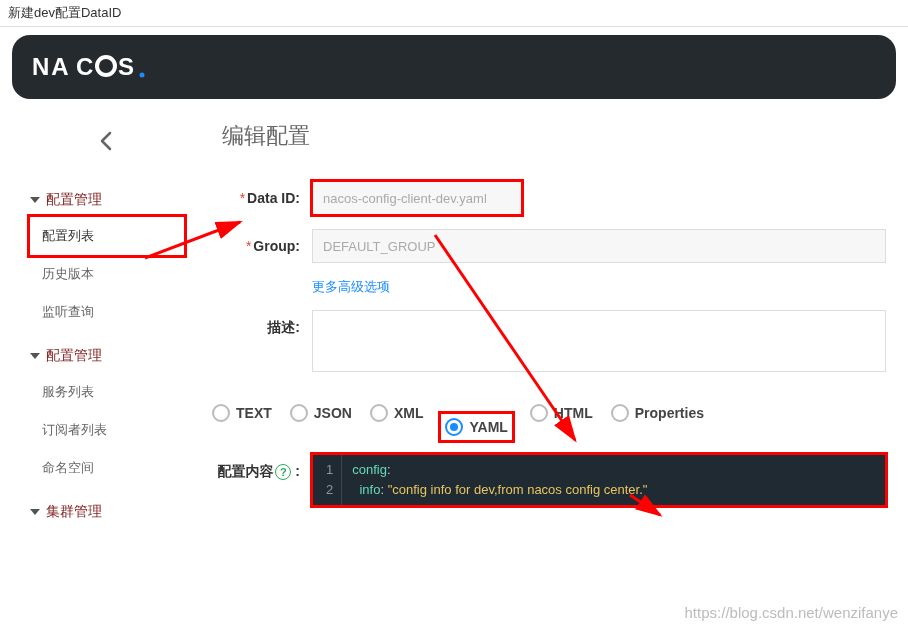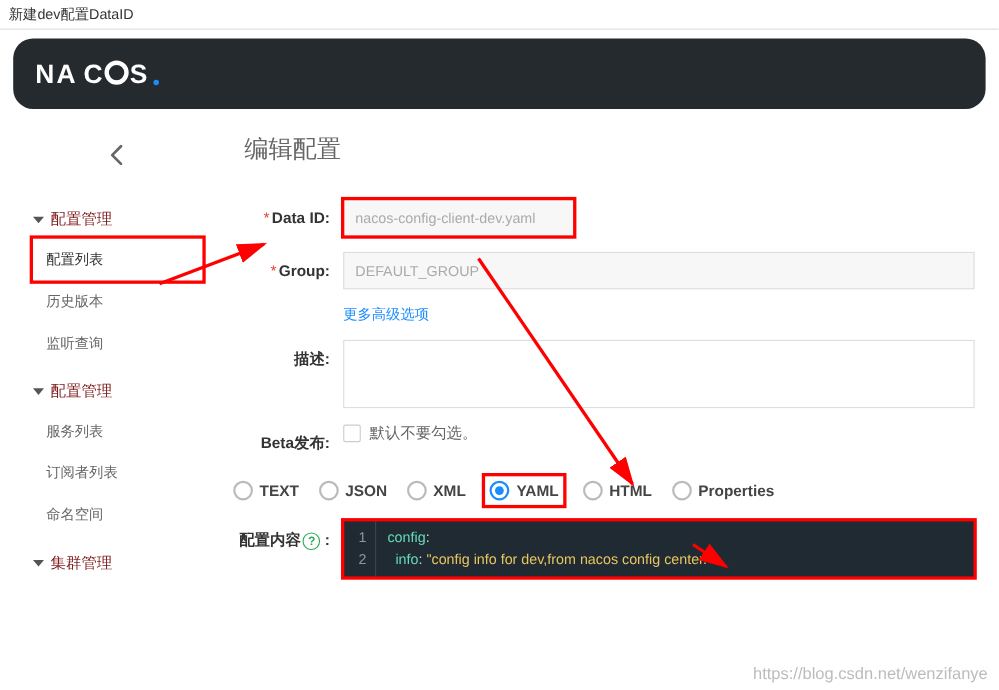--- a/index.html
+++ b/index.html
@@ -41,21 +41,21 @@
     .textarea { width: 100%; height: 62px; border: 1px solid #ddd; background: #fff; }
     
     .checkbox-row { display: flex; align-items: center; gap: 8px; color: #666; font-size: 14px; }
     .cb { width: 16px; height: 16px; border: 1px solid #ccc; border-radius: 2px; }
     
     .radio-row { display: flex; align-items: center; gap: 18px; }
     .radio-opt { display: flex; align-items: center; gap: 6px; font-size: 14px; font-weight: 600; color: #444; cursor: pointer; }
     .radio-circle { width: 18px; height: 18px; border: 2px solid #bbb; border-radius: 50%; position: relative; }
     .radio-opt.sel .radio-circle { border-color: #1a8cff; }
     .radio-opt.sel .radio-circle::after { content: ""; position: absolute; top: 3px; left: 3px; width: 8px; height: 8px; border-radius: 50%; background: #1a8cff; }
-    .radio-opt.hl { outline: 3px solid #ff0000; padding: 4px; }
+    .radio-opt.hl { outline: 3px solid #ff0000; padding: 4px; margin-top: 28px; }
     
     .help-icon { display: inline-flex; width: 16px; height: 16px; border: 1px solid #2bab5a; border-radius: 50%; align-items: center; justify-content: center; font-size: 11px; color: #2bab5a; margin-left: 2px; }
     
     .editor { background: #1f2a33; width: 100%; outline: 3px solid #ff0000; outline-offset: -1px; font-family: Consolas, Menlo, monospace; font-size: 13px; display: flex; }
     .gutter { background: #1f2a33; color: #8a97a0; padding: 6px 8px 6px 14px; text-align: right; border-right: 1px solid #3a4751; }
     .gutter div { line-height: 20px; }
     .code { padding: 6px 10px; }
     .code-line { line-height: 20px; white-space: pre; }
     .tok-key { color: #66d9b7; }
     .tok-str { color: #e8c55f; }
@@ -137,27 +137,20 @@
         <div class="form-widget"><span class="more-link">更多高级选项</span></div>
       </div>
 
       <div class="form-row">
         <div class="form-label">描述:</div>
         <div class="form-widget">
             <div class="textarea"></div>
           </div>
       </div>
 
-      <div class="form-row">
-        <div class="form-label">Beta发布:</div>
-        <div class="form-widget checkbox-row">
-          <span class="cb"></span>
-          <span>默认不要勾选。</span>
-        </div>
-      </div>
 
       <div class="form-row">
         <div class="form-widget radio-row">
           <label class="radio-opt">
               <span class="radio-circle"></span>
               <span>TEXT</span>
             </label>
           <label class="radio-opt">
               <span class="radio-circle"></span>
               <span>JSON</span>

